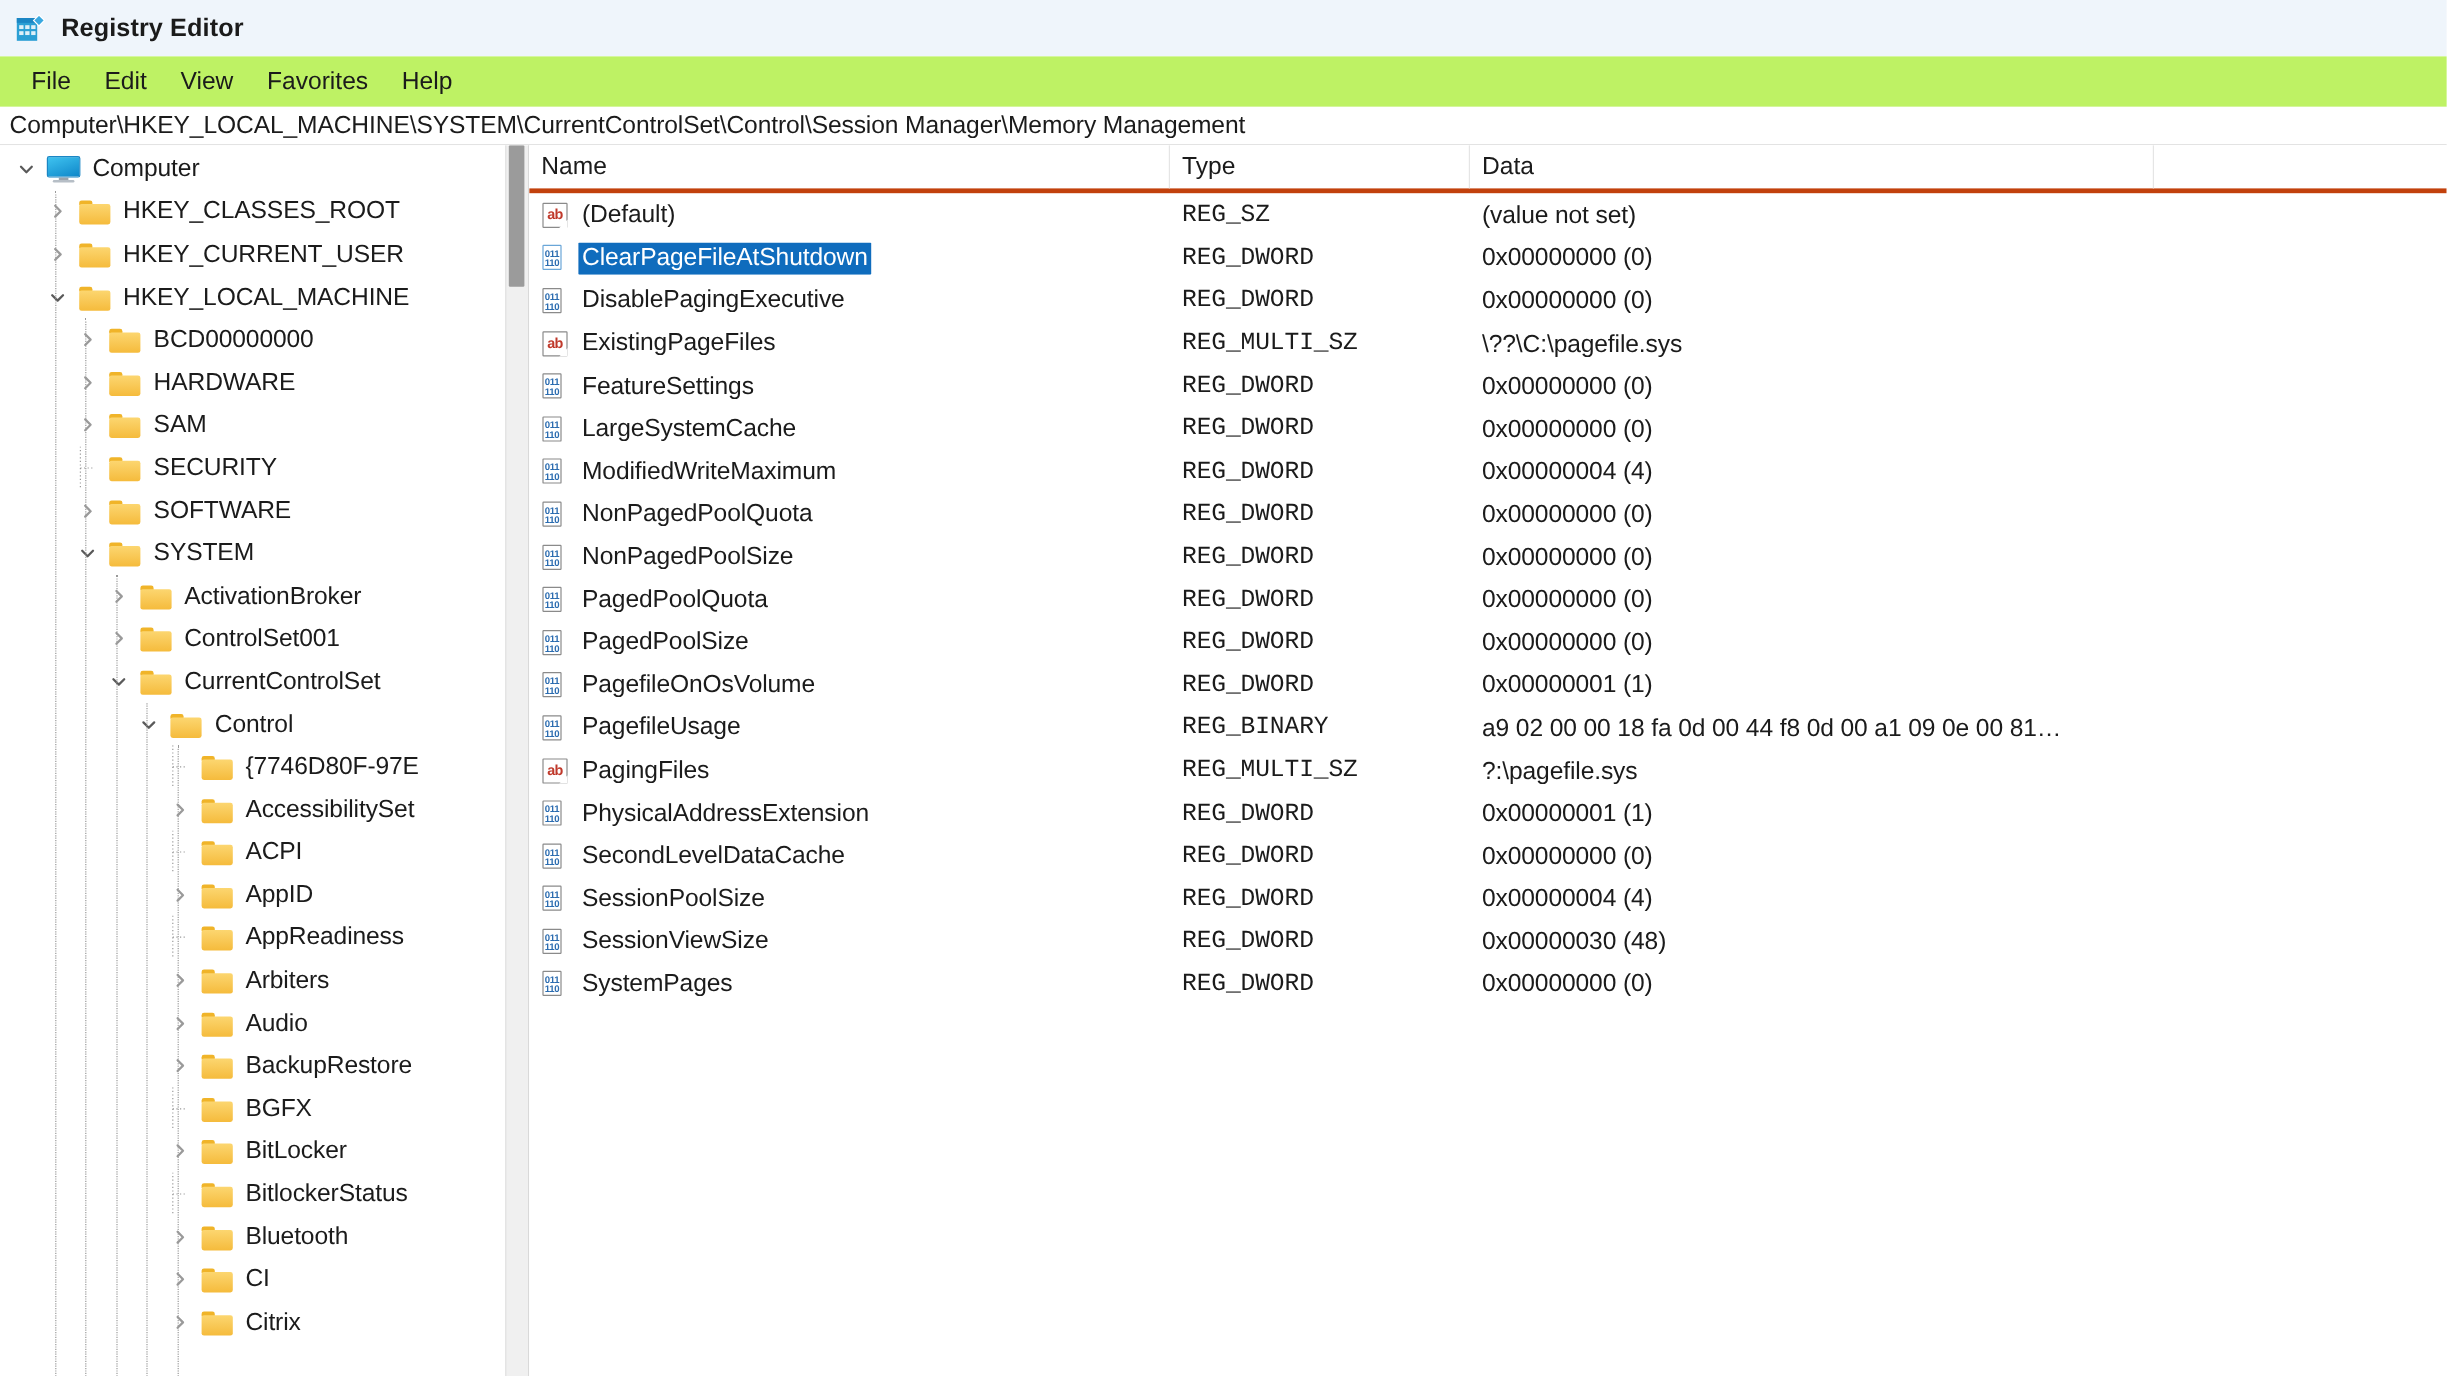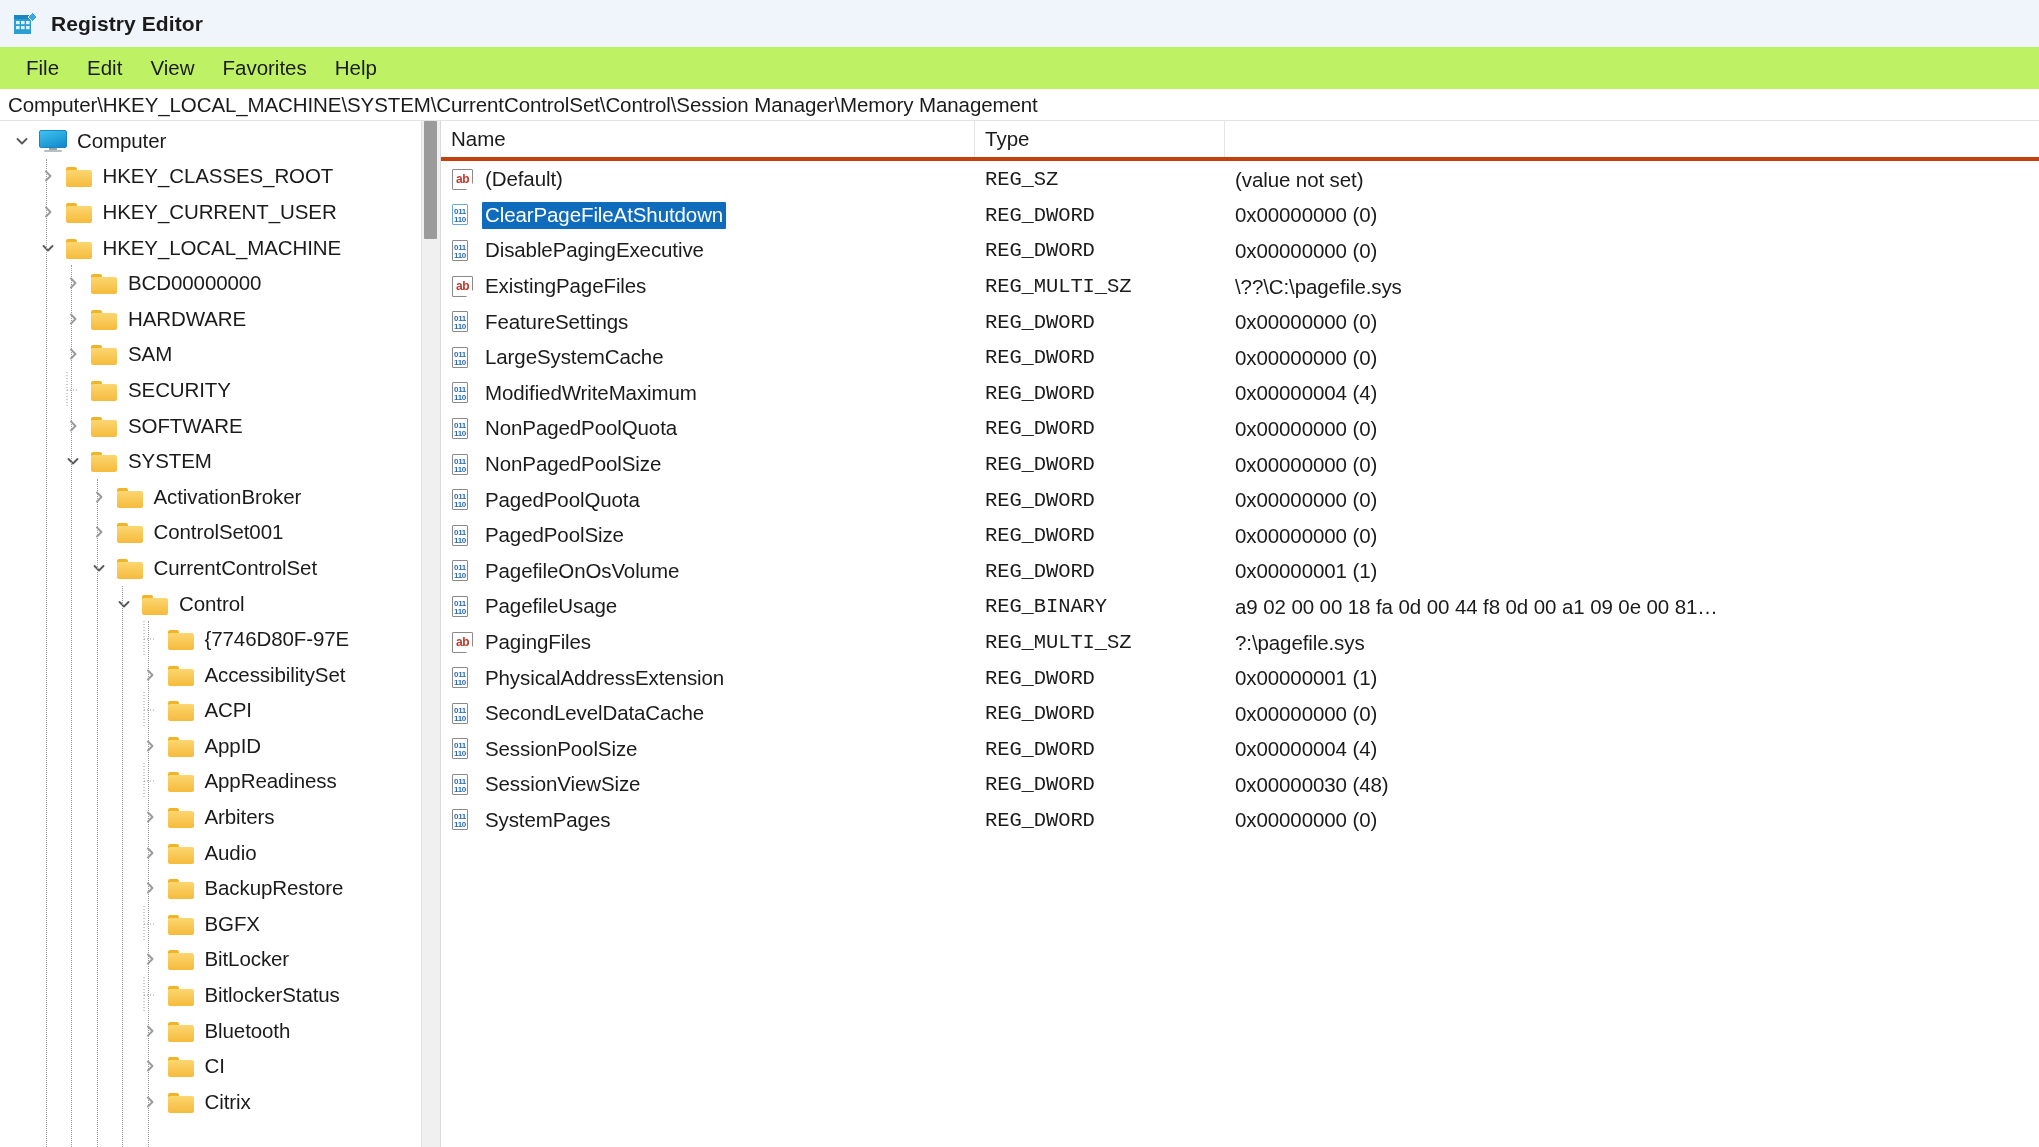--- a/index.html
+++ b/index.html
@@ -820,20 +820,21 @@
         </div>
       <div class="tree-scrollbar">
         <div class="tree-thumb"></div>
       </div>
     </div>
 
     <div class="valuepanel">
       <div class="col-header">
         <div class="col-h c-name">Name</div>
         <div class="col-h c-type">Type</div>
+        <div class="col-h c-data">Data</div>
         <div class="col-h c-extra"></div>
       </div>
       <div class="rows" id="value-rows">
           <div class="vrow">
             <div class="cell cell-name">
               <div class="val-icon">
                 <div class="icon-sz">
                   <div class="glyph">ab</div>
                 </div>
               </div>

